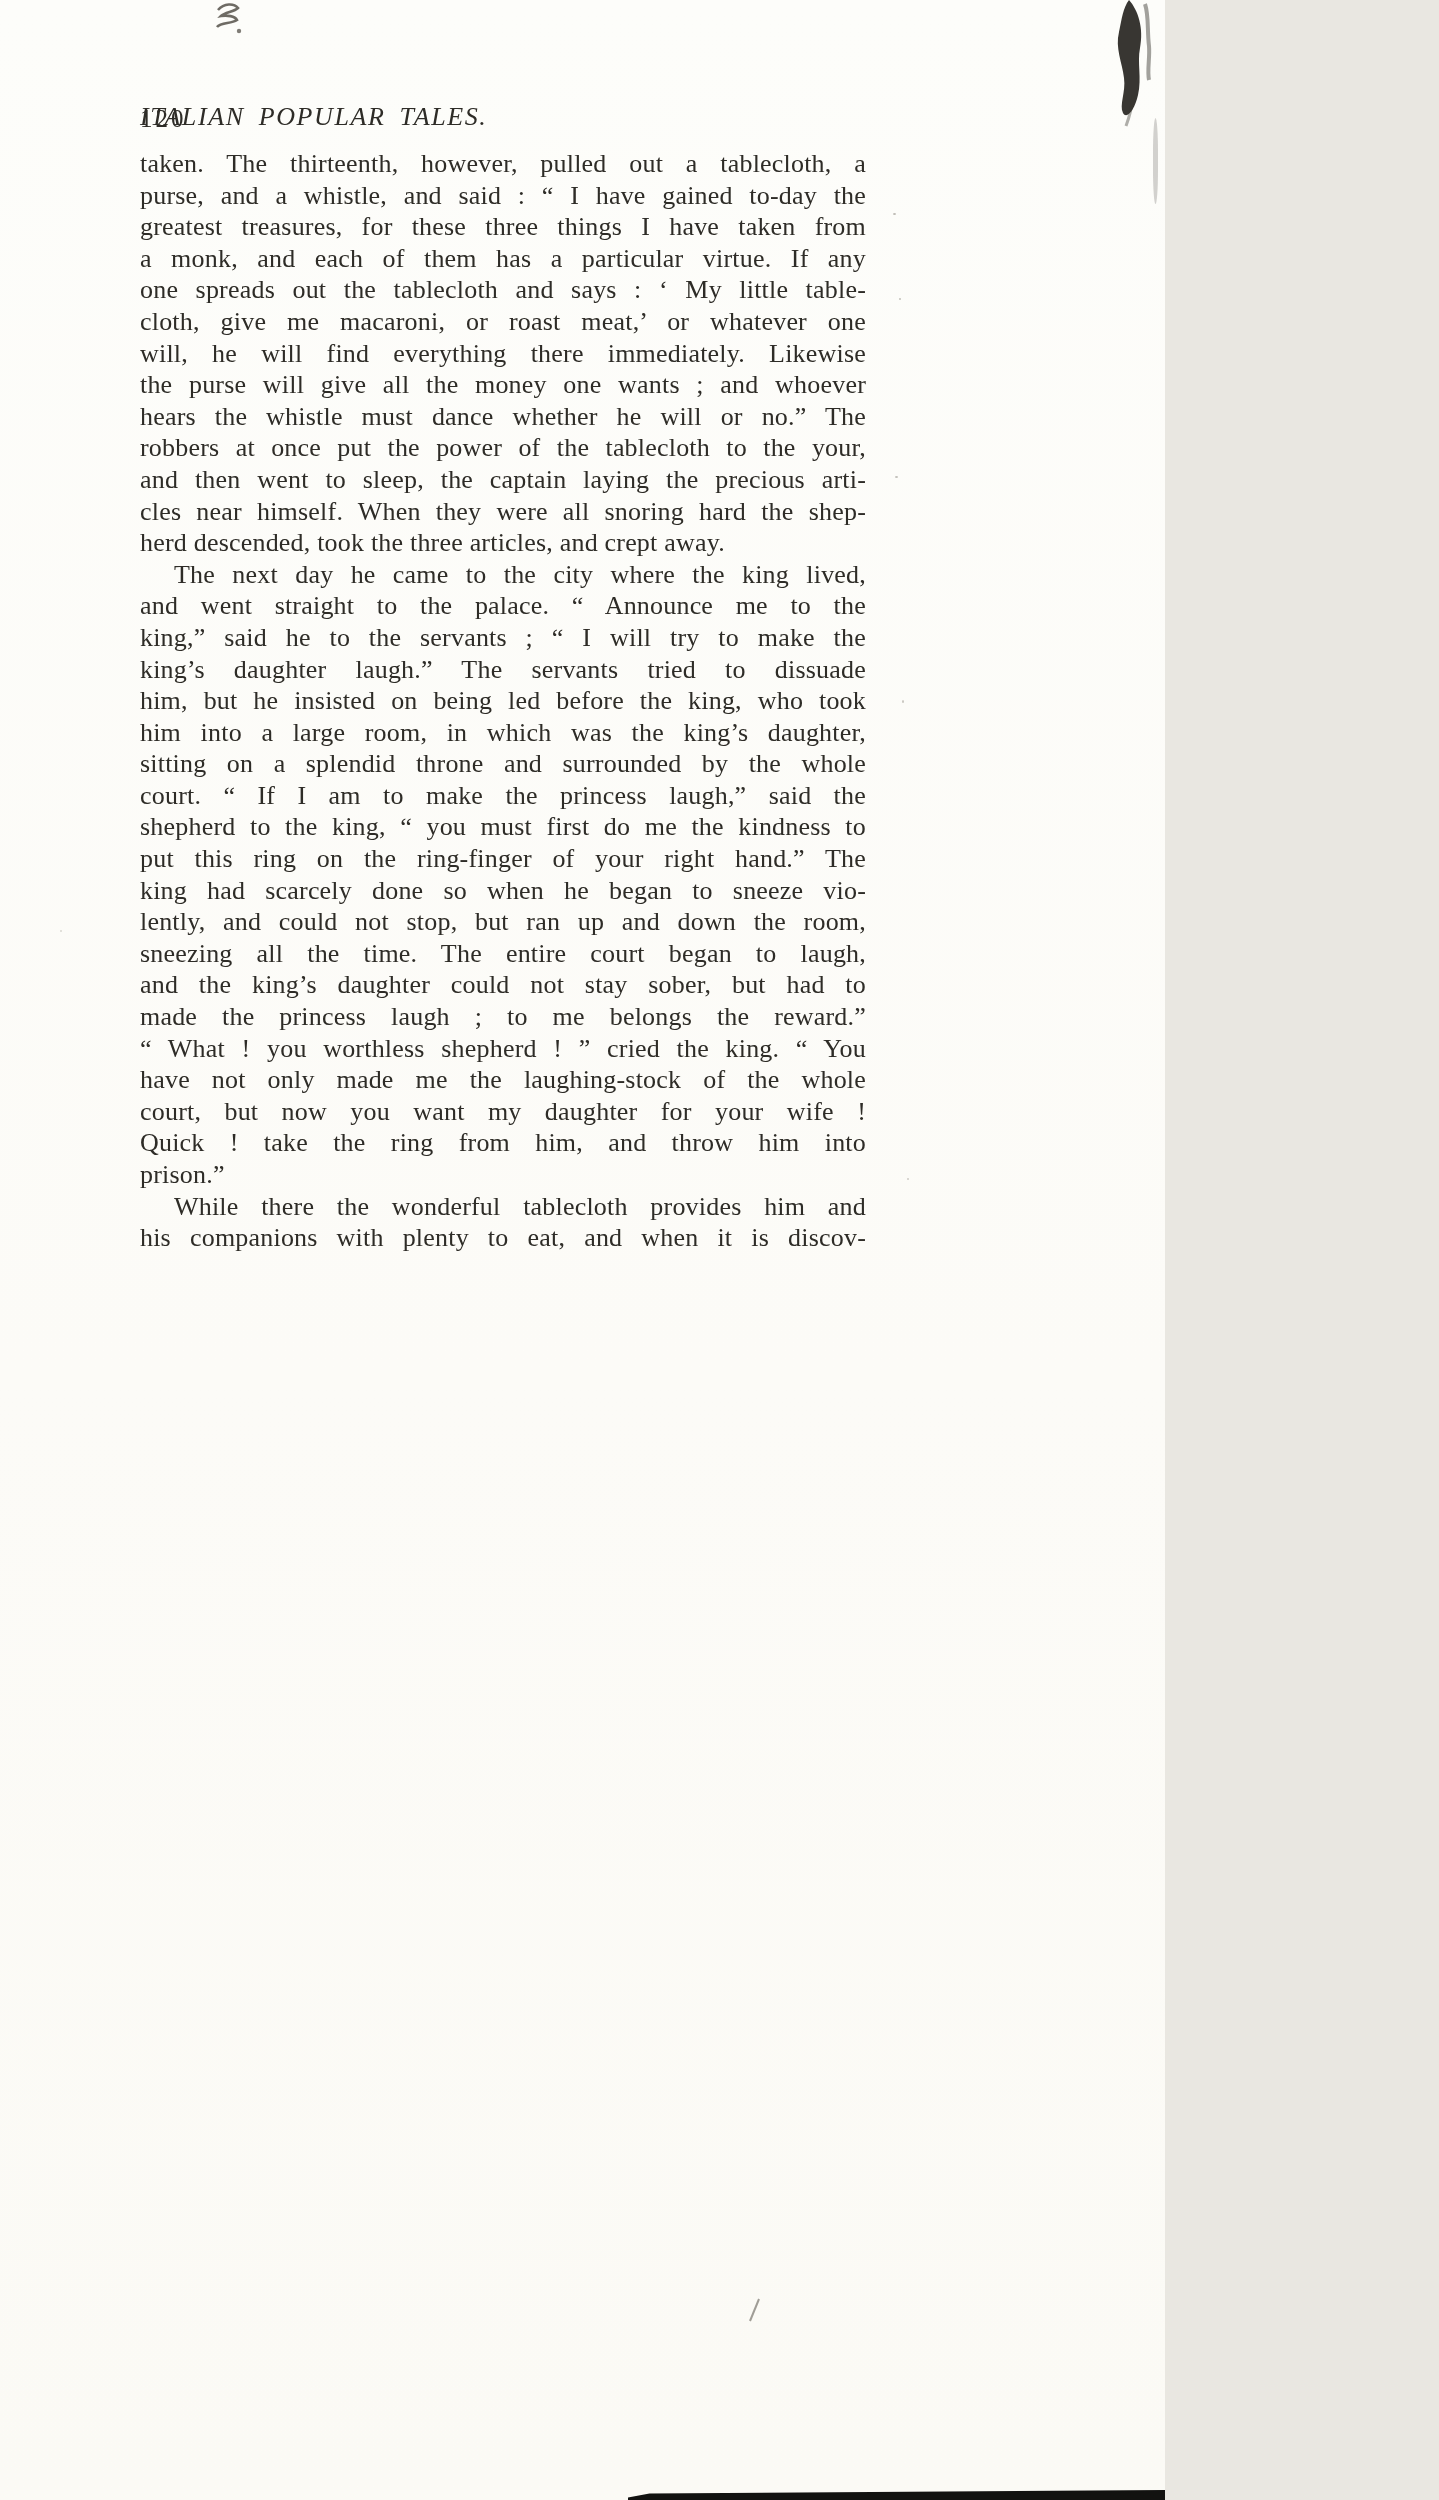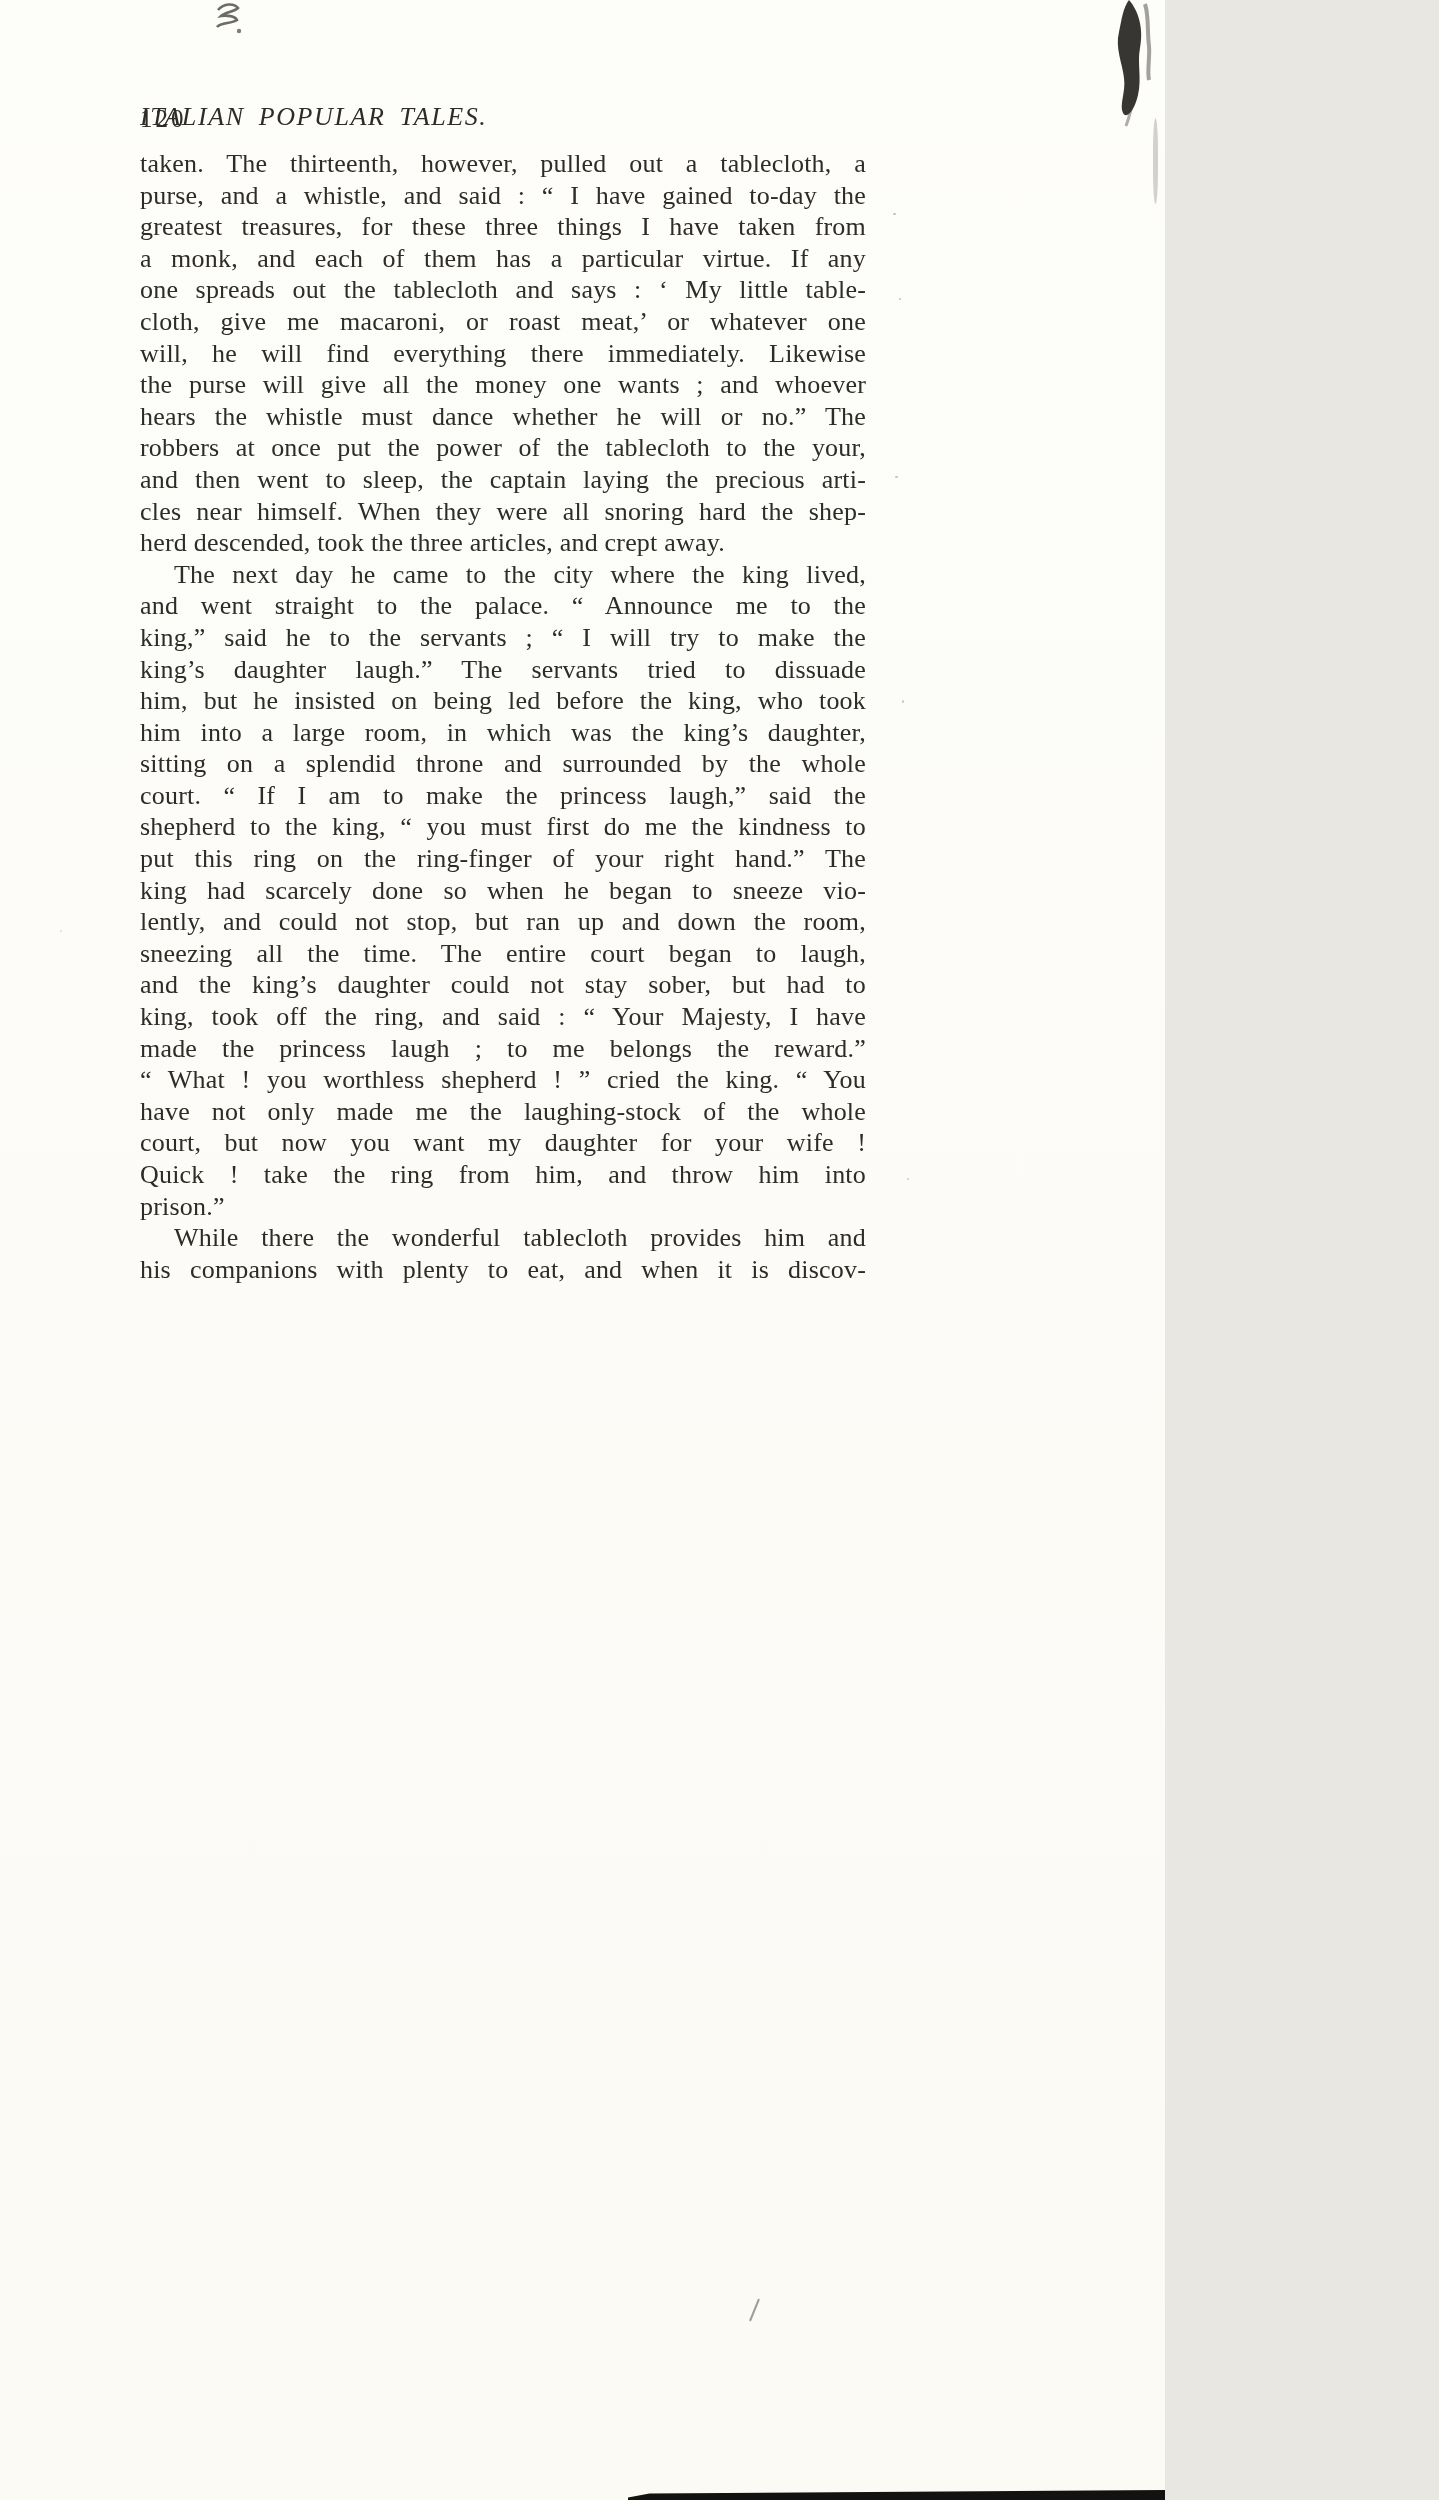--- a/index.html
+++ b/index.html
@@ -127,21 +127,20 @@
       <div class="line">him, but he insisted on being led before the king, who took</div>
       <div class="line">him into a large room, in which was the king’s daughter,</div>
       <div class="line">sitting on a splendid throne and surrounded by the whole</div>
       <div class="line">court.  “ If I am to make the princess laugh,” said the</div>
       <div class="line">shepherd to the king, “ you must first do me the kindness to</div>
       <div class="line">put this ring on the ring-finger of your right hand.”  The</div>
       <div class="line">king had scarcely done so when he began to sneeze vio-</div>
       <div class="line">lently, and could not stop, but ran up and down the room,</div>
       <div class="line">sneezing all the time.  The entire court began to laugh,</div>
       <div class="line">and the king’s daughter could not stay sober, but had to</div>
-      <div class="line">king, took off the ring, and said : “ Your Majesty, I have</div>
       <div class="line">made the princess laugh ; to me belongs the reward.”</div>
       <div class="line">“ What ! you worthless shepherd ! ” cried the king.  “ You</div>
       <div class="line">have not only made me the laughing-stock of the whole</div>
       <div class="line">court, but now you want my daughter for your wife !</div>
       <div class="line">Quick !  take the ring from him, and throw him into</div>
       <div class="line end">prison.”</div>
       <div class="line indent">While there the wonderful tablecloth provides him and</div>
       <div class="line">his companions with plenty to eat, and when it is discov-</div>
     </div>
 

